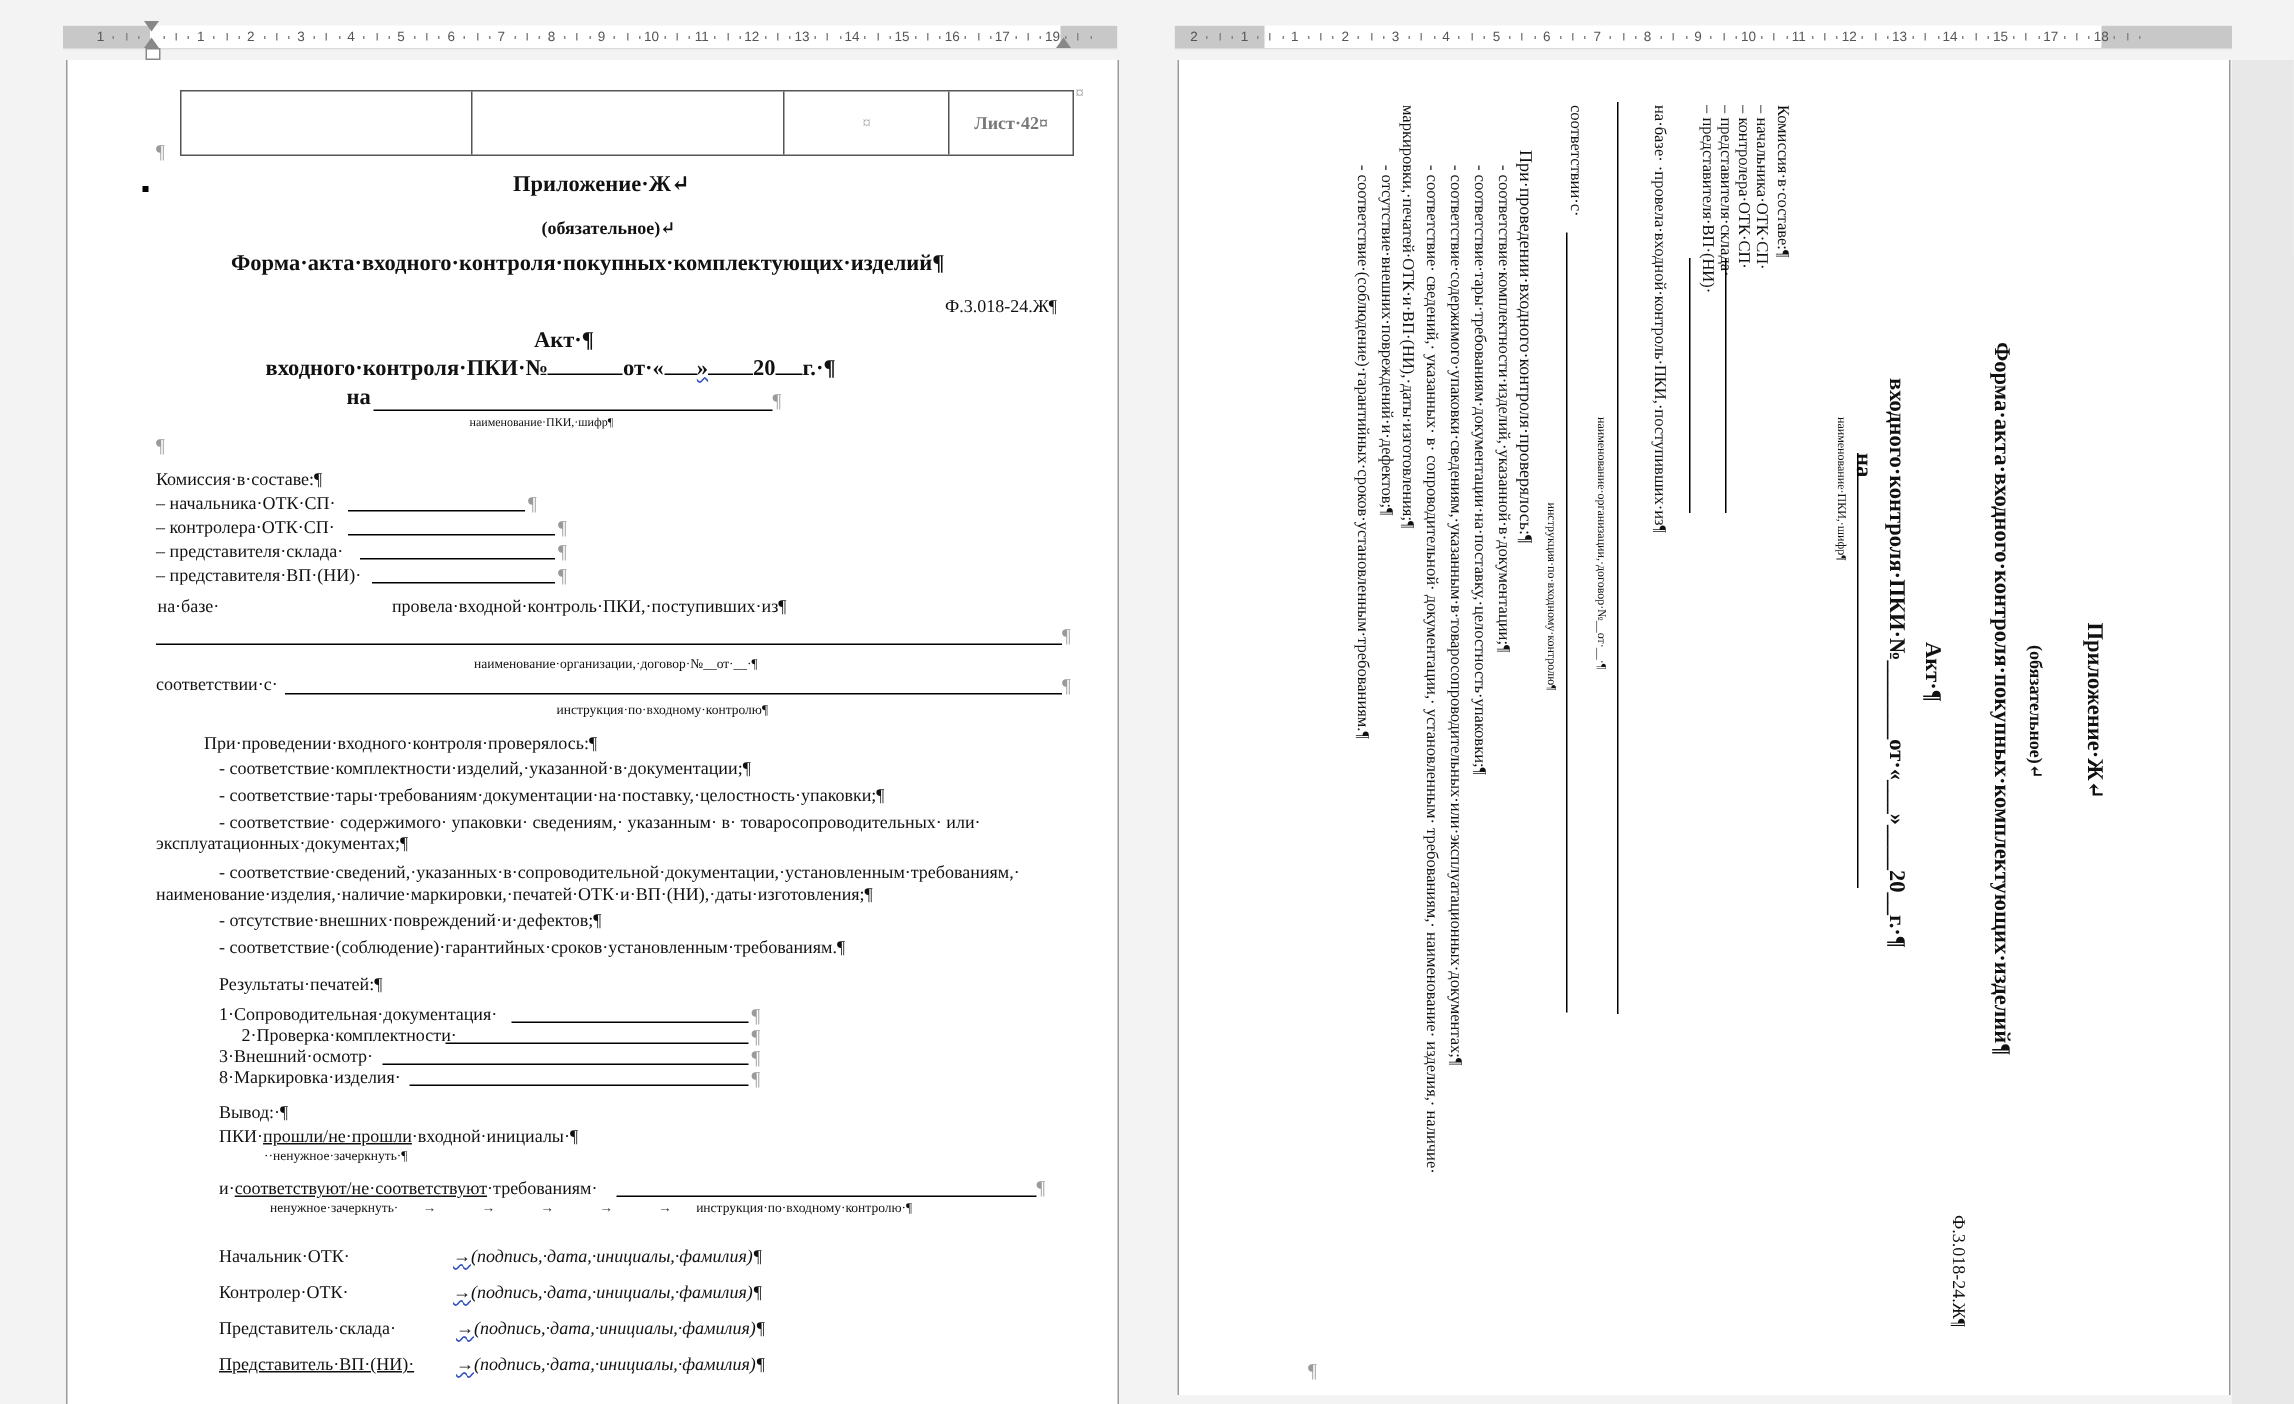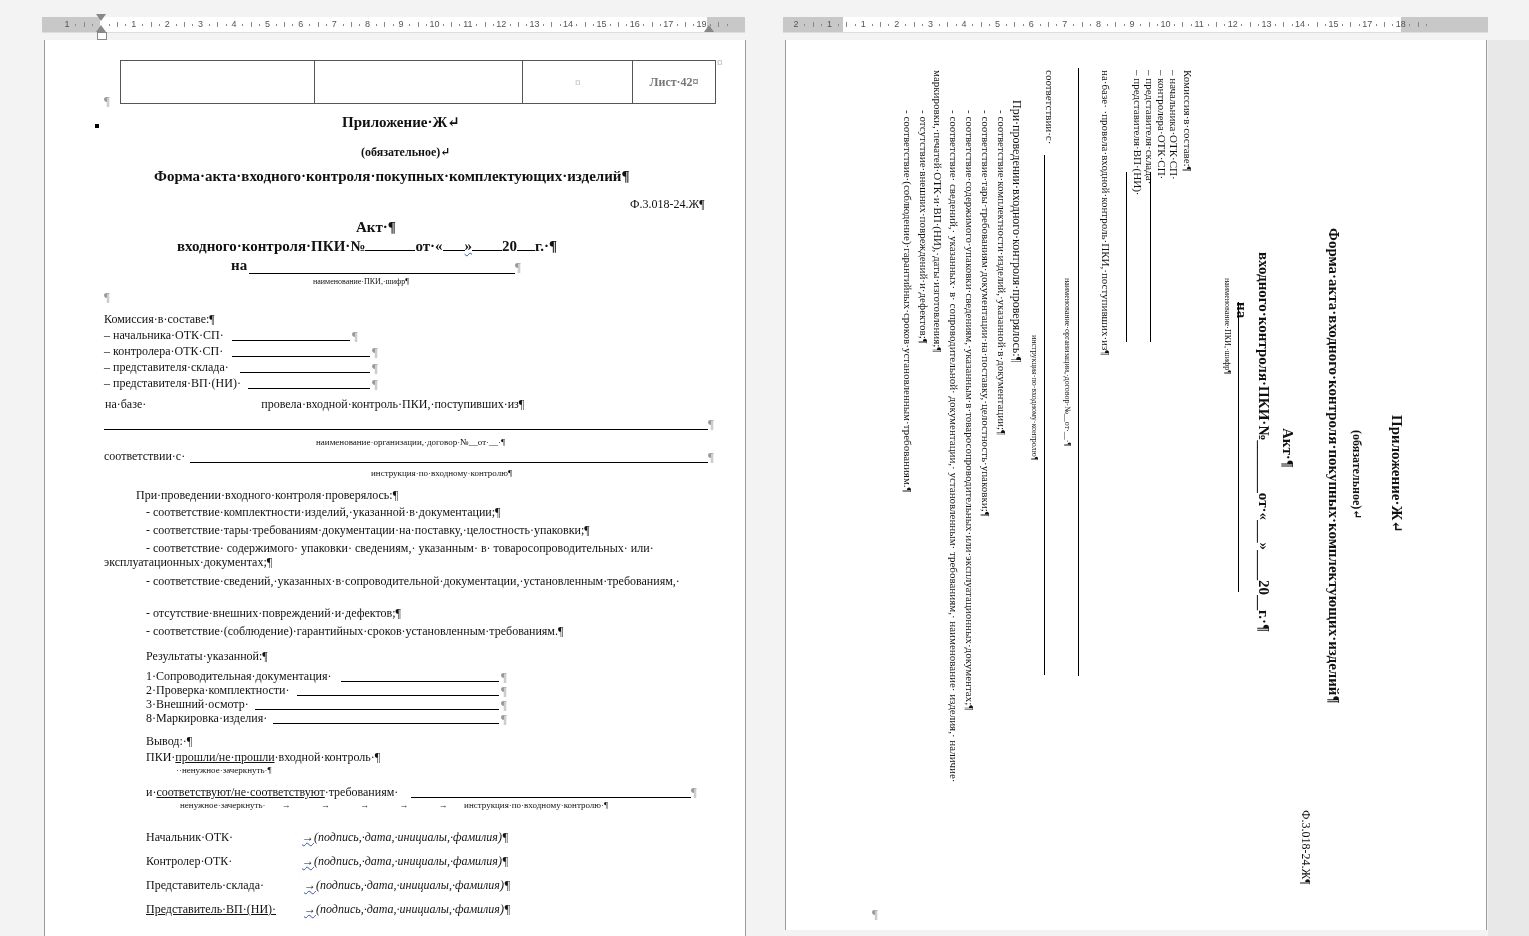--- a/index.html
+++ b/index.html
@@ -260,26 +260,26 @@
   <div class="abs fs9" style="left:271px; top:397px;">наименование·организации,·договор·№__от·__·¶</div>
 
   <div class="abs fs12" style="left:59px; top:409px;">соответствии·с·</div>
   <div class="line" style="left:145px; top:422px; width:518px;"></div>
   <span class="abs fs13 pm" style="left:663px; top:409px;">¶</span>
   <div class="abs fs9" style="left:326px; top:428px;">инструкция·по·входному·контролю¶</div>
 
   <div class="abs fs12" style="left:91px; top:448px;">При·проведении·входного·контроля·проверялось:¶</div>
   <div id="checked-list"></div>
 
-  <div class="abs fs12" style="left:101px; top:609px;">Результаты·указанной:¶</div>
+  <div class="abs fs12" style="left:101px; top:609px;">Результаты·печатей:¶</div>
   <div id="results-list"></div>
 
   <div class="abs fs12" style="left:101px; top:694px;">Вывод:·¶</div>
   <div class="abs fs12" style="left:101px; top:710px;">
-    <span>ПКИ·</span><span class="u">прошли/не·прошли</span><span>·входной·контроль·¶</span>
+    <span>ПКИ·</span><span class="u">прошли/не·прошли</span><span>·входной·инициалы·¶</span>
   </div>
   <div class="abs fs9" style="left:131px; top:725px;">··ненужное·зачеркнуть·¶</div>
   <div class="abs fs12" style="left:101px; top:745px;">
     <span>и·</span><span class="u">соответствуют/не·соответствуют</span><span>·требованиям·</span>
   </div>
   <div class="line" style="left:366px; top:757px; width:280px;"></div>
   <span class="abs fs13 pm" style="left:646px; top:744px;">¶</span>
   <div class="abs fs9" style="left:135px; top:760px;">
     <span>ненужное·зачеркнуть·</span>
     <span class="pm" style="margin-left:14px; color:#333;">→</span>
@@ -301,26 +301,27 @@
     <div class="line" style="left:195px; top:332px; width:130px;"></div>
     <span class="abs fs13 pm" style="left:327px; top:320px;">¶</span>
     <div class="abs fs12" style="left:59px; top:336px;">– представителя·ВП·(НИ)·</div>
     <div class="line" style="left:203px; top:348px; width:122px;"></div>
     <span class="abs fs13 pm" style="left:327px; top:336px;">¶</span>
     <div class="abs fs12" style="left:101px; top:465px;">-  соответствие·комплектности·изделий,·указанной·в·документации;¶</div>
     <div class="abs fs12" style="left:101px; top:483px;">-  соответствие·тары·требованиям·документации·на·поставку,·целостность·упаковки;¶</div>
     <div class="abs fs12" style="left:101px; top:501px;">-  соответствие·  содержимого·  упаковки·  сведениям,·  указанным·  в·  товаросопроводительных·  или·</div>
     <div class="abs fs12" style="left:59px; top:515px;">эксплуатационных·документах;¶</div>
     <div class="abs fs12" style="left:101px; top:534px;">-  соответствие·сведений,·указанных·в·сопроводительной·документации,·установленным·требованиям,·</div>
+    <div class="abs fs12" style="left:59px; top:549px;">наименование·изделия,·наличие·маркировки,·печатей·ОТК·и·ВП·(НИ),·даты·изготовления;¶</div>
     <div class="abs fs12" style="left:101px; top:566px;">-  отсутствие·внешних·повреждений·и·дефектов;¶</div>
     <div class="abs fs12" style="left:101px; top:584px;">-  соответствие·(соблюдение)·гарантийных·сроков·установленным·требованиям.¶</div>
     <div class="abs fs12" style="left:101px; top:629px;">1·Сопроводительная·документация·</div>
     <div class="line" style="left:296px; top:641px; width:158px;"></div>
     <span class="abs fs13 pm" style="left:456px; top:629px;">¶</span>
-    <div class="abs fs12" style="left:101px; top:643px;">2·Проверка·комплектности·</div>
+    <div class="abs fs12" style="left:116px; top:643px;">2·Проверка·комплектности·</div>
     <div class="line" style="left:252px; top:655px; width:202px;"></div>
     <span class="abs fs13 pm" style="left:456px; top:643px;">¶</span>
     <div class="abs fs12" style="left:101px; top:657px;">3·Внешний·осмотр·</div>
     <div class="line" style="left:210px; top:669px; width:244px;"></div>
     <span class="abs fs13 pm" style="left:456px; top:657px;">¶</span>
     <div class="abs fs12" style="left:101px; top:671px;">8·Маркировка·изделия·</div>
     <div class="line" style="left:228px; top:683px; width:226px;"></div>
     <span class="abs fs13 pm" style="left:456px; top:671px;">¶</span>
     <div class="abs fs12" style="left:101px; top:790px;"><span style="display:inline-block; width:110px;">Начальник·ОТК·</span><span class="squiggle" style="display:inline-block; width:58px; text-align:right;">→</span><span class="it">(подпись,·дата,·инициалы,·фамилия)¶</span></div>
     <div class="abs fs12" style="left:101px; top:814px;"><span style="display:inline-block; width:110px;">Контролер·ОТК·</span><span class="squiggle" style="display:inline-block; width:58px; text-align:right;">→</span><span class="it">(подпись,·дата,·инициалы,·фамилия)¶</span></div>

